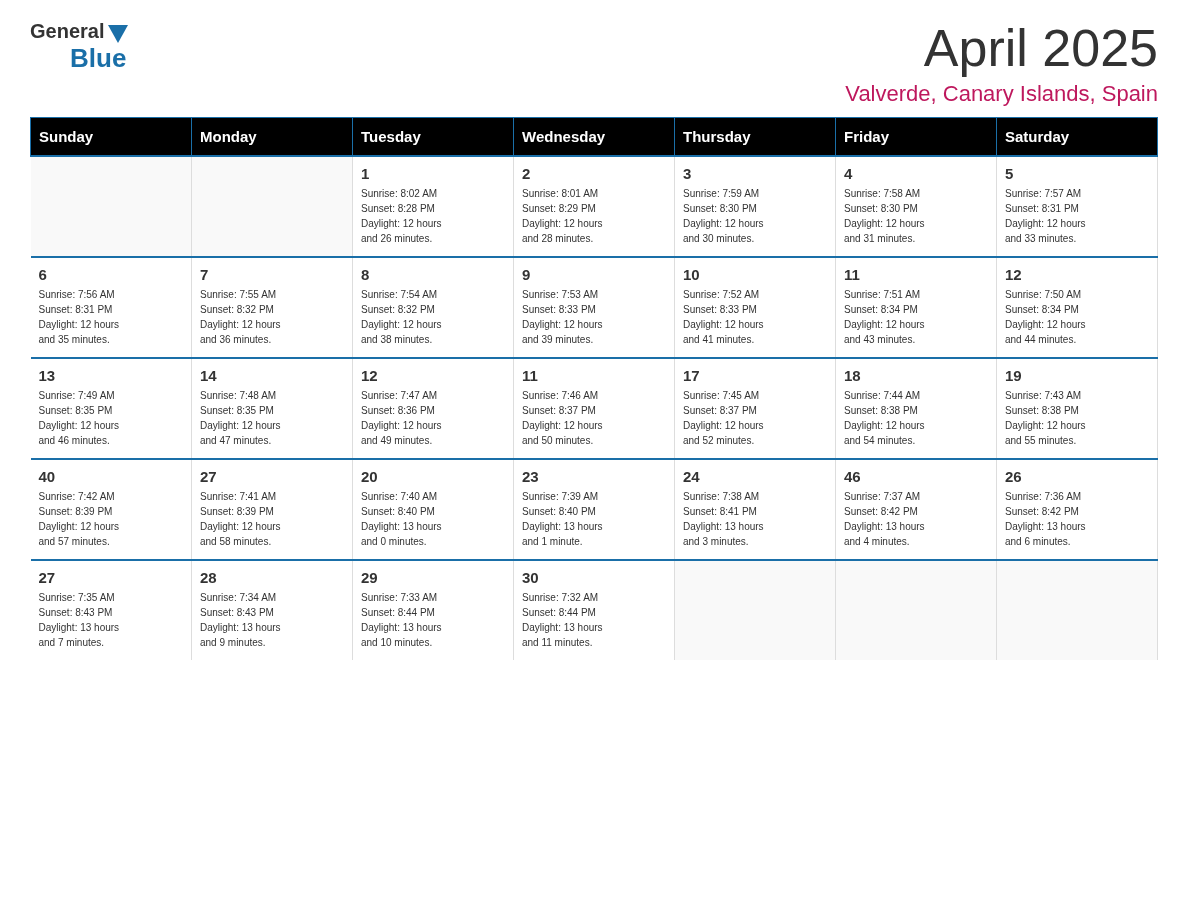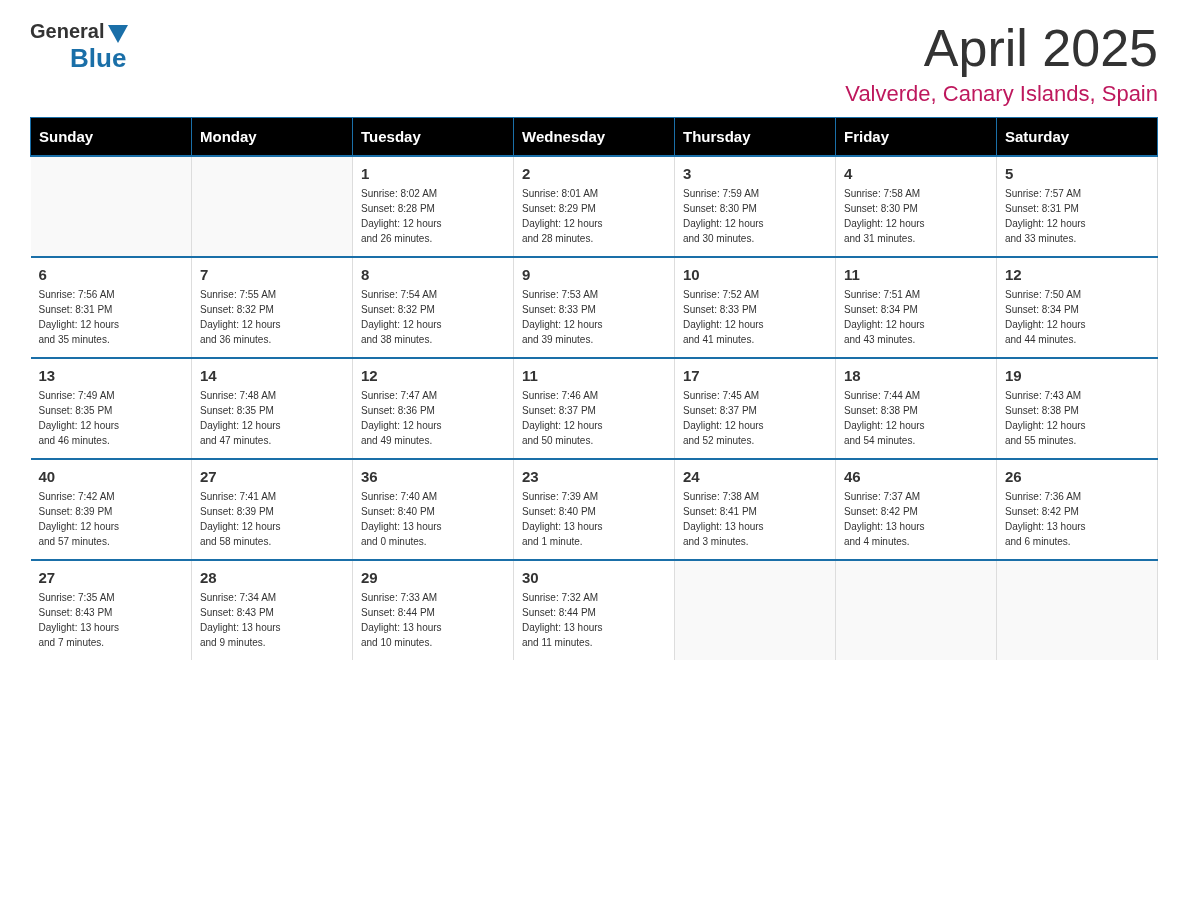--- a/index.html
+++ b/index.html
@@ -227,21 +227,21 @@
       <tr>
         <td>
           <span class="day-number">40</span>
           <div class="day-info">Sunrise: 7:42 AM<br>Sunset: 8:39 PM<br>Daylight: 12 hours<br>and 57 minutes.</div>
         </td>
         <td>
           <span class="day-number">27</span>
           <div class="day-info">Sunrise: 7:41 AM<br>Sunset: 8:39 PM<br>Daylight: 12 hours<br>and 58 minutes.</div>
         </td>
         <td>
-          <span class="day-number">36</span>
+          <span class="day-number">20</span>
           <div class="day-info">Sunrise: 7:40 AM<br>Sunset: 8:40 PM<br>Daylight: 13 hours<br>and 0 minutes.</div>
         </td>
         <td>
           <span class="day-number">23</span>
           <div class="day-info">Sunrise: 7:39 AM<br>Sunset: 8:40 PM<br>Daylight: 13 hours<br>and 1 minute.</div>
         </td>
         <td>
           <span class="day-number">24</span>
           <div class="day-info">Sunrise: 7:38 AM<br>Sunset: 8:41 PM<br>Daylight: 13 hours<br>and 3 minutes.</div>
         </td>

